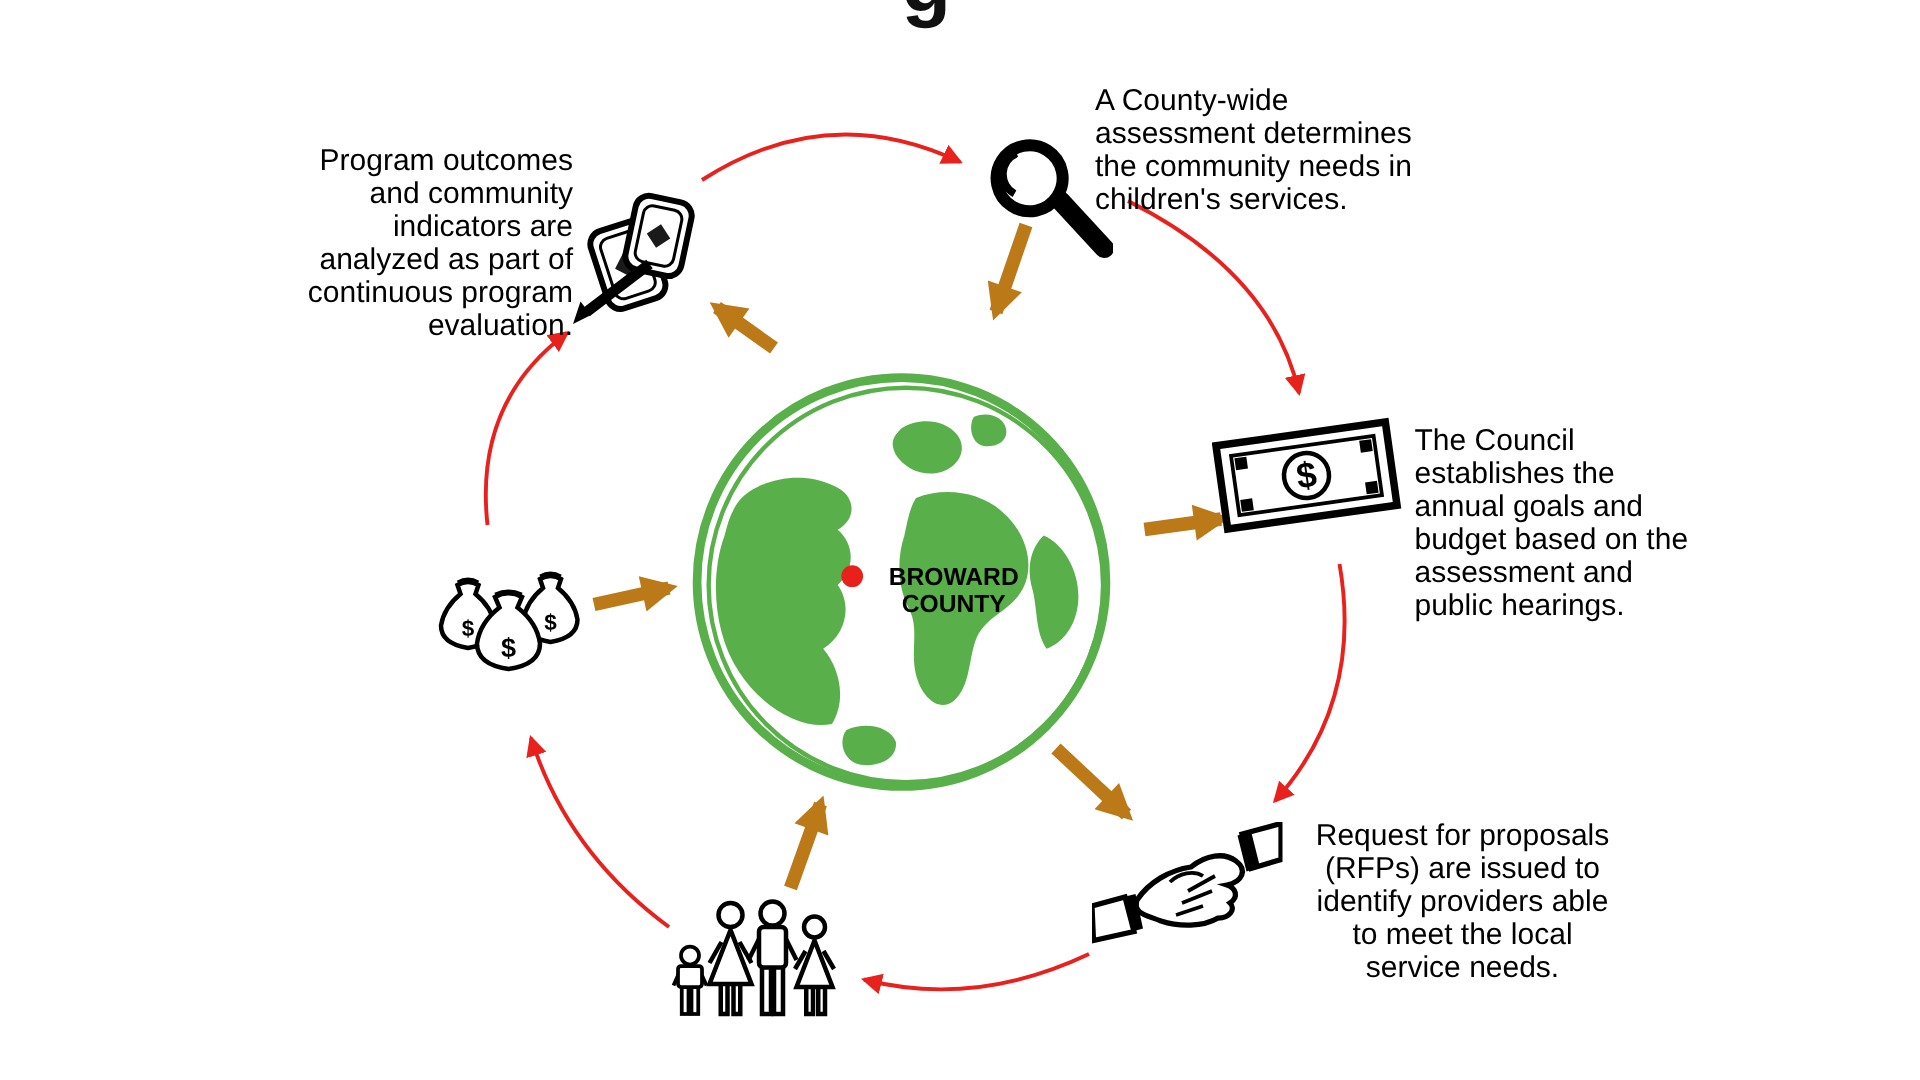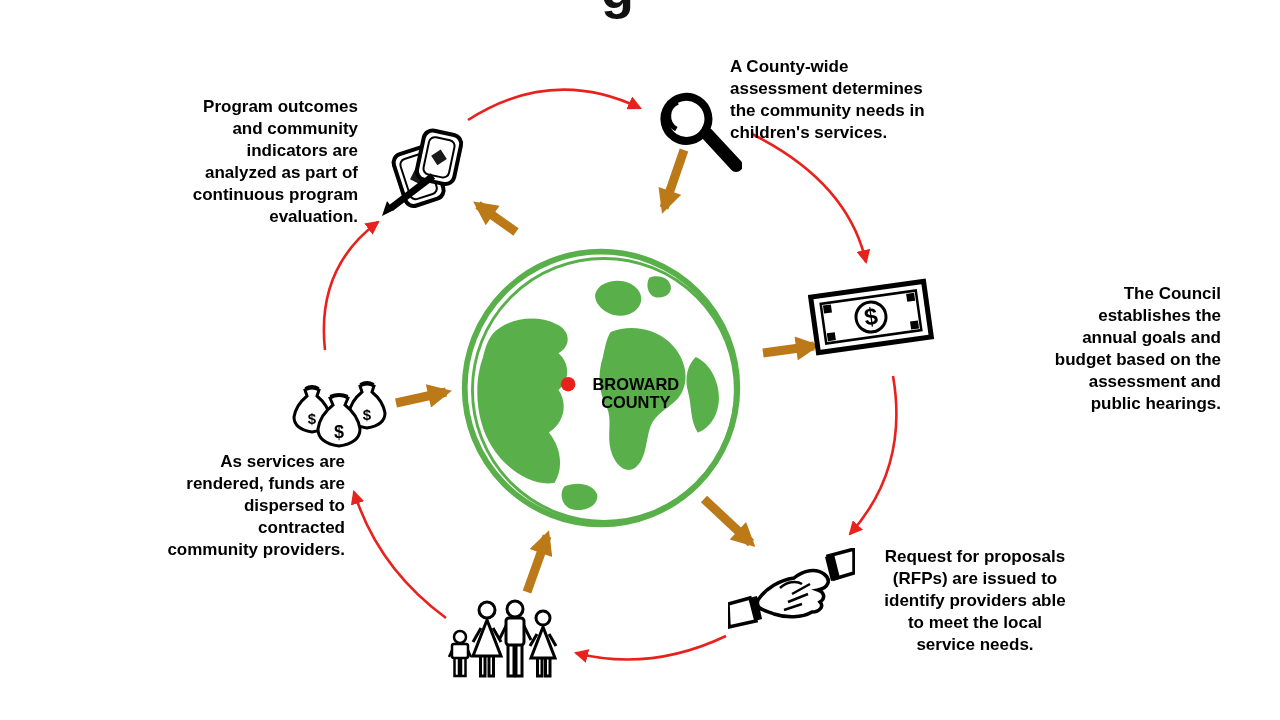--- a/index.html
+++ b/index.html
@@ -9,28 +9,28 @@
     font-family:"Liberation Sans",sans-serif;color:#000;
   }
   .partial-title{
     position:absolute;left:601px;top:-42px;
     font-size:54px;font-weight:bold;color:#111;
   }
   svg.layer{position:absolute;left:0;top:0;pointer-events:none;}
   .icon{position:absolute;}
   .label{
     position:absolute;
-    font-size:17px;line-height:22px;white-space:pre-line;color:#000;font-weight:bold;
+    font-size:20px;line-height:22px;white-space:pre-line;color:#000;
   }
   .label-assessment{left:730px;top:56px;width:270px;text-align:left;}
-  .label-council{left:981px;top:283px;width:240px;text-align:right;}
+  .label-council{left:943px;top:283px;width:240px;text-align:left;}
   .label-rfp{left:855px;top:546px;width:240px;text-align:center;}
   .label-providers{left:452px;top:674px;width:290px;text-align:center;}
   .label-funds{left:105px;top:451px;width:240px;text-align:right;}
-  .label-evaluation{left:128px;top:96px;width:230px;text-align:right;}
+  .label-evaluation{left:152px;top:96px;width:230px;text-align:right;}
   .globe-label{font-family:"Liberation Sans",sans-serif;font-weight:bold;}
 </style>
 </head>
 <body>
 
 <div class="stage">
 
   <div class="partial-title">g</div>
 
   <svg class="layer" width="1280" height="720" viewBox="0 0 1280 720">
@@ -206,25 +206,20 @@
 assessment and
 public hearings.</div>
 
   <div class="label label-rfp">Request for proposals
 (RFPs) are issued to
 identify providers able
 to meet the local
 service needs.</div>
 
 
-  <div class="label label-funds">As services are
-rendered, funds are
-dispersed to
-contracted
-community providers.</div>
 
   <div class="label label-evaluation">Program outcomes
 and community
 indicators are
 analyzed as part of
 continuous program
 evaluation.</div>
 
 </div>
 

